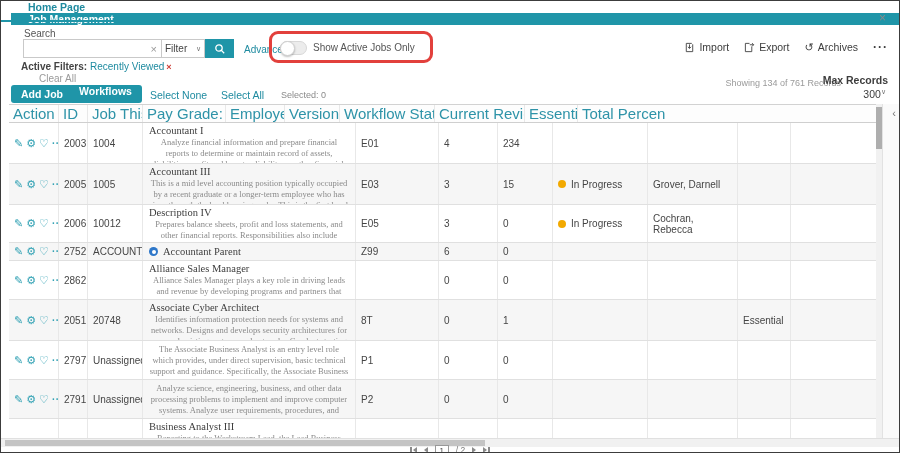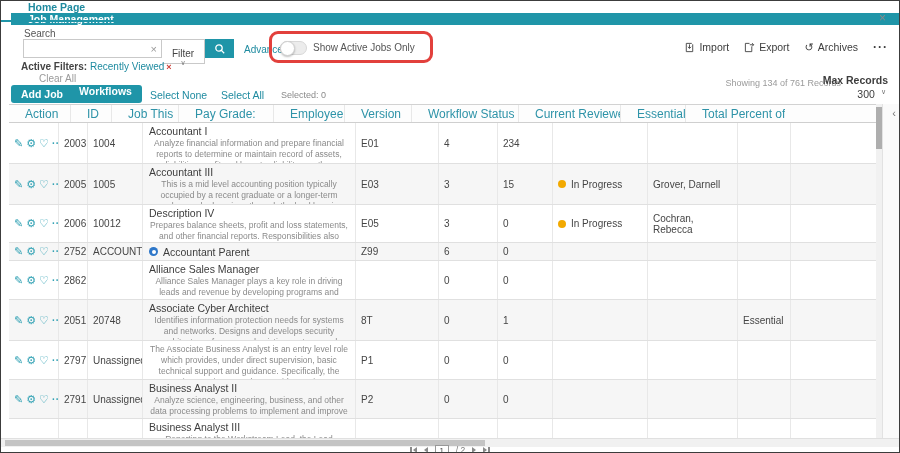--- a/index.html
+++ b/index.html
@@ -13,23 +13,23 @@
   .tab.active{background:#1f95a8;color:#fff;}
   .tealline{position:absolute;top:19px;left:0;right:0;height:2px;background:#1f95a8;}
   .close-x{position:absolute;top:11px;right:13px;font-size:12px;color:#8a8a8a;line-height:1;cursor:pointer;}
   
   .search-label{position:absolute;left:23px;top:27px;font-size:10px;color:#555;}
   .search-input{position:absolute;left:22px;top:38px;width:139px;height:19px;border:1px solid #c9c9c9;
        box-sizing:border-box;display:flex;align-items:center;background:#fff;}
   .search-input input{border:none;outline:none;flex:1;font-size:10px;padding:0 3px;min-width:0;
        font-family:"Liberation Sans",sans-serif;}
   .clear-x{font-size:11px;color:#999;padding:0 4px;cursor:pointer;}
-  .filter-select{position:absolute;left:161px;top:38px;width:43px;height:25px;border:1px solid #c9c9c9;
+  .filter-select{position:absolute;left:161px;top:38px;width:43px;height:19px;border:1px solid #c9c9c9;
        border-left:none;box-sizing:border-box;display:flex;align-items:center;justify-content:space-between;
-       padding:8px 3px;font-size:10px;color:#444;background:#fff;cursor:pointer;flex-direction:column;}
+       padding:8px 3px;font-size:10px;color:#444;background:#fff;cursor:pointer;}
   .chev{font-size:7px;color:#777;}
   .search-btn{position:absolute;left:204px;top:38px;width:29px;height:19px;background:#1f95a8;border:none;
        display:flex;align-items:center;justify-content:center;cursor:pointer;}
   .advanced{position:absolute;left:243px;top:43px;font-size:10px;color:#1f8ba0;cursor:pointer;}
   
   .red-box{position:absolute;left:268px;top:30px;width:164px;height:32px;border:3px solid #e2403c;
        border-radius:9px;box-sizing:border-box;pointer-events:none;}
   .toggle{position:absolute;left:279px;top:40px;width:25px;height:12px;border-radius:7px;background:#ececec;
        border:1px solid #d8d8d8;cursor:pointer;}
   .toggle .knob{position:absolute;left:-1px;top:-1px;width:13px;height:13px;border-radius:50%;background:#fff;
@@ -41,41 +41,41 @@
   .arch-glyph{font-size:11px;color:#3d3d3d;}
   .more-dots{font-size:12px;font-weight:bold;color:#3d3d3d;letter-spacing:1px;cursor:pointer;}
   
   .af-label{position:absolute;left:20px;top:60px;font-size:10px;color:#444;font-weight:bold;}
   .af-chip{position:absolute;left:89px;top:60px;font-size:10px;color:#1f8ba0;cursor:pointer;}
   .af-chip .rm{color:#cc3b33;font-size:9px;margin-left:2px;font-weight:bold;}
   .clear-all{position:absolute;left:38px;top:72px;font-size:10px;color:#9a9a9a;cursor:pointer;}
   
   .showing{position:absolute;right:58px;top:77px;font-size:9px;color:#9a9a9a;}
   .maxrec-label{position:absolute;right:11px;top:73px;font-size:10.5px;color:#3d3d3d;font-weight:bold;}
-  .maxrec-val{position:absolute;right:13px;top:87px;font-size:10.5px;color:#3d3d3d;display:flex;gap:6px;
+  .maxrec-val{position:absolute;right:13px;top:87px;font-size:10.5px;color:#3d3d3d;display:flex;
        align-items:flex-start;cursor:pointer;}
   
   .btn{position:absolute;top:84px;height:18px;background:#1f95a8;color:#fff;border:none;border-radius:3px;
        font-size:10.5px;font-weight:bold;display:flex;align-items:center;gap:5px;padding:0 10px;cursor:pointer;
        font-family:"Liberation Sans",sans-serif;}
   .btn .chev{color:#e6f5f7;}
   .lnk{position:absolute;top:88px;font-size:10.5px;color:#1f8ba0;cursor:pointer;}
   .selected-count{position:absolute;left:280px;top:89px;font-size:9px;color:#8a8a8a;}
   
   .tablewrap{position:absolute;left:8px;top:103px;width:869px;height:334px;overflow:hidden;background:#fff;}
   .hrow{display:flex;height:17px;border-top:1px solid #d2d2d2;border-bottom:1px solid #cfcfcf;background:#fdfdfd;}
-  .hcell{font-size:12px;color:#2e93a8;padding:0 4px;display:flex;align-items:center;
-       border-right:1px solid #e8e8e8;box-sizing:border-box;overflow:hidden;white-space:nowrap;cursor:pointer;margin-left:12px;}
+  .hcell{font-size:15px;color:#2e93a8;padding:0 4px;display:flex;align-items:center;
+       border-right:1px solid #e8e8e8;box-sizing:border-box;overflow:hidden;white-space:nowrap;cursor:pointer;}
   .trow{display:flex;border-bottom:1px solid #e0e0e0;background:#fff;cursor:pointer;}
   .trow.alt{background:#f6f6f6;}
   .tcell{border-right:1px solid #e8e8e8;display:flex;align-items:center;padding:0 5px;font-size:10px;
        color:#454545;box-sizing:border-box;overflow:hidden;}
   .c0{width:50px}.c1{width:29px}.c2{width:55px}.c3{width:213px}.c4{width:83px}.c5{width:59px}
   .c6{width:55px}.c7{width:95px}.c8{width:90px}.c9{width:53px}.c10{width:87px;border-right:none;}
-  .name-cell{flex-direction:column;align-items:stretch;justify-content:flex-start;padding:2px 6px;}
+  .name-cell{flex-direction:column;align-items:stretch;justify-content:flex-start;padding:2px 6px;font-family:Liberation Serif, serif;}
   .name-cell.center{flex-direction:row;align-items:center;gap:5px;}
   .job-title{font-size:10.5px;color:#3d3d3d;text-align:left;}
   .job-desc{font-size:8.5px;color:#8a8a8a;text-align:center;line-height:1.3;margin-top:1px;}
   .act-ic{color:#35a3b5;font-size:11px;margin-right:3px;cursor:pointer;line-height:1;}
   .act-more{color:#35a3b5;font-size:10px;font-weight:bold;letter-spacing:.5px;cursor:pointer;}
   .status-dot{width:8px;height:8px;border-radius:50%;background:#f2a900;margin-right:5px;flex:none;}
   .parent-icon{width:9px;height:9px;border-radius:50%;background:#2e77c9;position:relative;flex:none;}
   .parent-icon::after{content:'';position:absolute;left:2.5px;top:2.5px;width:4px;height:4px;
        border-radius:50%;background:#fff;}
   
@@ -351,21 +351,20 @@
         <div class="trow alt" style="height: 38px;">
           <div class="tcell c0">
             <span class="act-ic">✎</span>
             <span class="act-ic">⚙</span>
             <span class="act-ic">♡</span>
             <span class="act-more">···</span>
           </div>
           <div class="tcell c1">2791</div>
           <div class="tcell c2">Unassigned</div>
           <div class="tcell c3 name-cell">
-            <div class="job-title">Business Analyst II</div>
             <div class="job-desc">Analyze science, engineering, business, and other data processing problems to implement and improve computer systems. Analyze user requirements, procedures, and problems to automate or improve exis...</div>
           </div>
           <div class="tcell c4">P2</div>
           <div class="tcell c5">0</div>
           <div class="tcell c6">0</div>
           <div class="tcell c7"></div>
           <div class="tcell c8"></div>
           <div class="tcell c9"></div>
           <div class="tcell c10"></div>
         </div>

